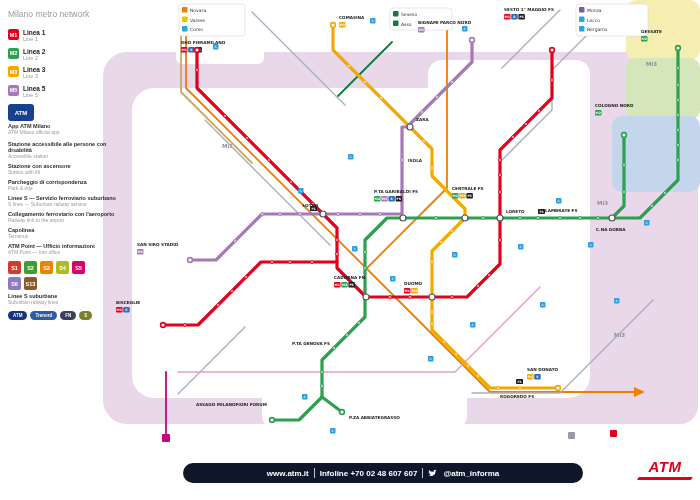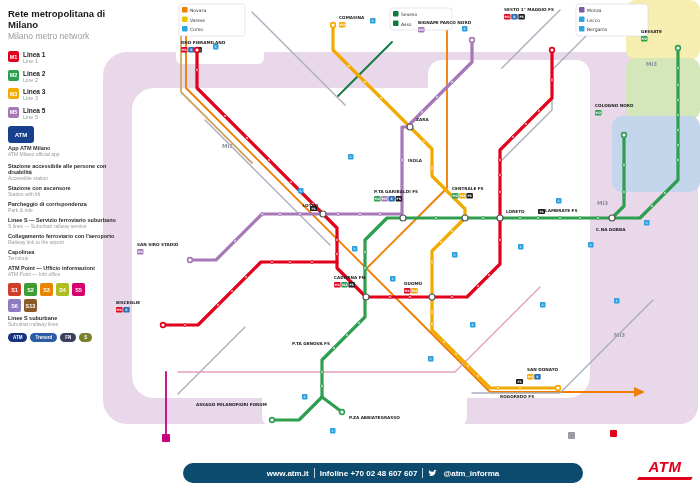--- a/index.html
+++ b/index.html
@@ -24,21 +24,21 @@
   .note span{display:block;font-size:5px;color:#9a9a9a;line-height:6px;}
   .schips{display:flex;flex-wrap:wrap;width:80px;margin-top:6px;}
   .schip{width:13px;height:13px;border-radius:2px;color:#fff;font-size:5.5px;font-weight:bold;
          display:flex;align-items:center;justify-content:center;margin:0 3px 3px 0;}
   .scap b{display:block;font-size:5.5px;color:#2a2a2a;line-height:6px;}
   .scap span{display:block;font-size:5px;color:#9a9a9a;line-height:6px;margin-bottom:6px;}
   .pills{display:flex;gap:3px;margin-top:4px;}
   .pill{height:9px;border-radius:5px;color:#fff;font-size:4.5px;font-weight:bold;
         display:flex;align-items:center;justify-content:center;padding:0 5px;}
   
-  .bar{position:absolute;left:183px;top:463px;width:400px;height:20px;background:#0c4a6e;border-radius:10px;
+  .bar{position:absolute;left:183px;top:463px;width:400px;height:20px;background:#0f172a;border-radius:10px;
        display:flex;align-items:center;justify-content:center;gap:5px;color:#fff;font-size:8px;font-weight:bold;z-index:6;text-align:center;}
   .bar .sep{width:1px;height:10px;background:rgba(255,255,255,.75);}
   .bar .tw{display:flex;align-items:center;}
   .atmlogo{position:absolute;right:8px;top:458px;width:54px;text-align:center;z-index:6;}
   .atmlogo span{color:#e2001a;font-style:italic;font-weight:bold;font-size:15px;letter-spacing:.5px;}
   .atmlogo .under{height:2.5px;background:#e2001a;transform:skewX(-30deg);margin-top:1px;}
 </style>
 </head>
 <body>
 
@@ -315,21 +315,20 @@
       <circle cx="280" cy="214" r="1.4" fill="#fff" stroke="#a678b8" stroke-width="1"></circle>
       <circle cx="262" cy="214" r="1.4" fill="#fff" stroke="#a678b8" stroke-width="1"></circle>
       <circle cx="235" cy="241" r="1.4" fill="#fff" stroke="#a678b8" stroke-width="1"></circle>
       <rect x="137" y="249" width="6.5" height="5.5" rx="1" fill="#a678b8"></rect>
       <text x="140.25" y="253.2" font-size="3.2" text-anchor="middle" fill="#fff" font-family="&quot;DejaVu Sans&quot;,sans-serif" font-weight="bold">M5</text>
       <text x="137" y="246" font-size="4.2" text-anchor="start" fill="#1d1d1d" font-family="&quot;DejaVu Sans&quot;,sans-serif" font-weight="bold">SAN SIRO STADIO</text>
       <circle cx="190" cy="260" r="2.4" fill="#fff" stroke="#a678b8" stroke-width="1.6"></circle>
     </svg>
 
   <aside class="sidebar">
-    <h1>Rete metropolitana di Milano</h1>
     <div class="sub">Milano metro network</div>
     <div id="lines-legend">
         <div class="lrow">
           <span class="lchip" style="background: rgb(226, 0, 26);">M1</span>
           <div>
             <b>Linea 1</b>
             <i>Line 1</i>
           </div>
         </div>
         <div class="lrow">

